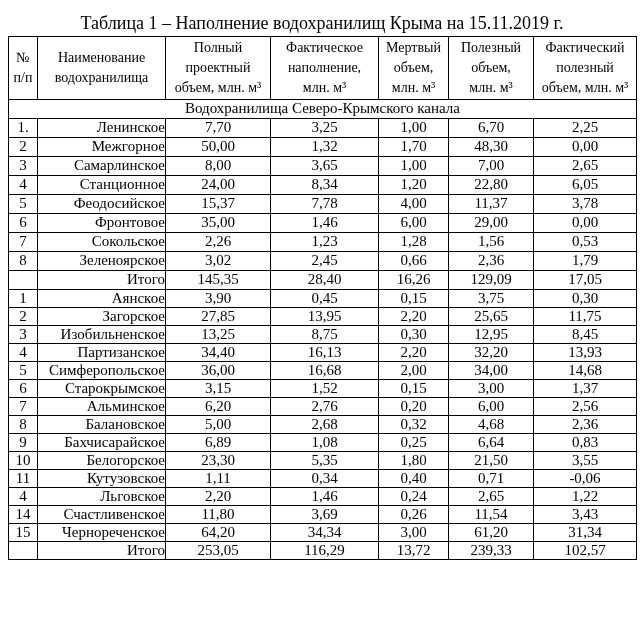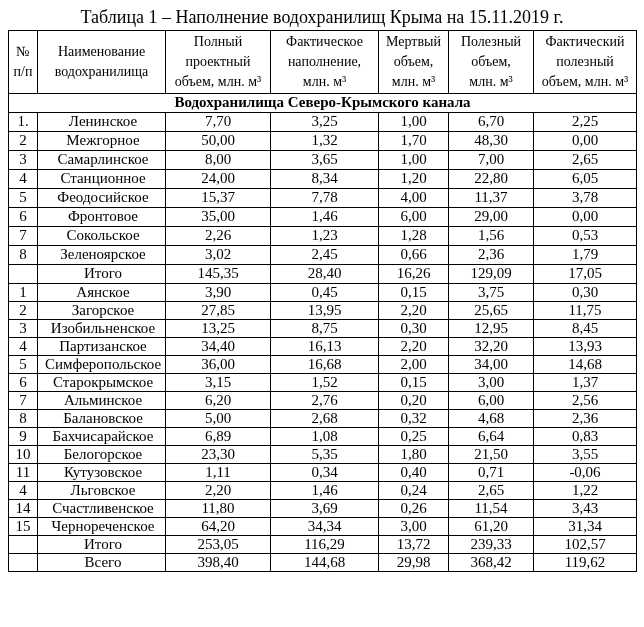--- a/index.html
+++ b/index.html
@@ -8,21 +8,21 @@
     background: #ffffff;
   }
   body {
     width: 644px;
     height: 627px;
     overflow: hidden;
     font-family: "Liberation Serif", "DejaVu Serif", serif;
     color: #000000;
   }
   .page-title {
-    margin: 7px 0 3px 0;
+    margin: 13px 0 3px 0;
     text-align: center;
     font-size: 18px;
     line-height: 20px;
     white-space: nowrap;
   }
   table.res-table {
     border-collapse: collapse;
     table-layout: fixed;
     width: 628px;
     margin-left: 8px;
@@ -39,32 +39,31 @@
     vertical-align: middle;
     font-size: 14px;
     line-height: 1.42;
   }
   .res-table td.section-header {
     height: 18px;
     text-align: center;
     vertical-align: middle;
     font-size: 15px;
     padding: 0;
-    font-weight: bold;
   }
   .res-table tr.sec1 td { height: 18px; }
   .res-table tr.sec2 td { height: 17px; }
   .res-table td {
     font-size: 15px;
     line-height: 1.05;
     vertical-align: middle;
     padding: 0;
   }
   .res-table td.num  { text-align: center; }
-  .res-table td.name { text-align: center; padding-left: 3px; }
+  .res-table td.name { text-align: right; padding-left: 3px; }
   .res-table td.val  { text-align: center; }
 </style>
 </head>
 <body>
 
 <div class="page-title">Таблица 1 – Наполнение водохранилищ Крыма на 15.11.2019 г.</div>
 
 <table class="res-table">
   <colgroup>
     <col style="width:29px">
@@ -299,23 +298,14 @@
       </tr>
       <tr class="sec2">
         <td class="num"></td>
         <td class="name">Итого</td>
         <td class="val">253,05</td>
         <td class="val">116,29</td>
         <td class="val">13,72</td>
         <td class="val">239,33</td>
         <td class="val">102,57</td>
       </tr>
-      <tr class="sec2">
-        <td class="num"></td>
-        <td class="name">Всего</td>
-        <td class="val">398,40</td>
-        <td class="val">144,68</td>
-        <td class="val">29,98</td>
-        <td class="val">368,42</td>
-        <td class="val">119,62</td>
-      </tr>
     </tbody>
 </table>
 
 </body></html>

